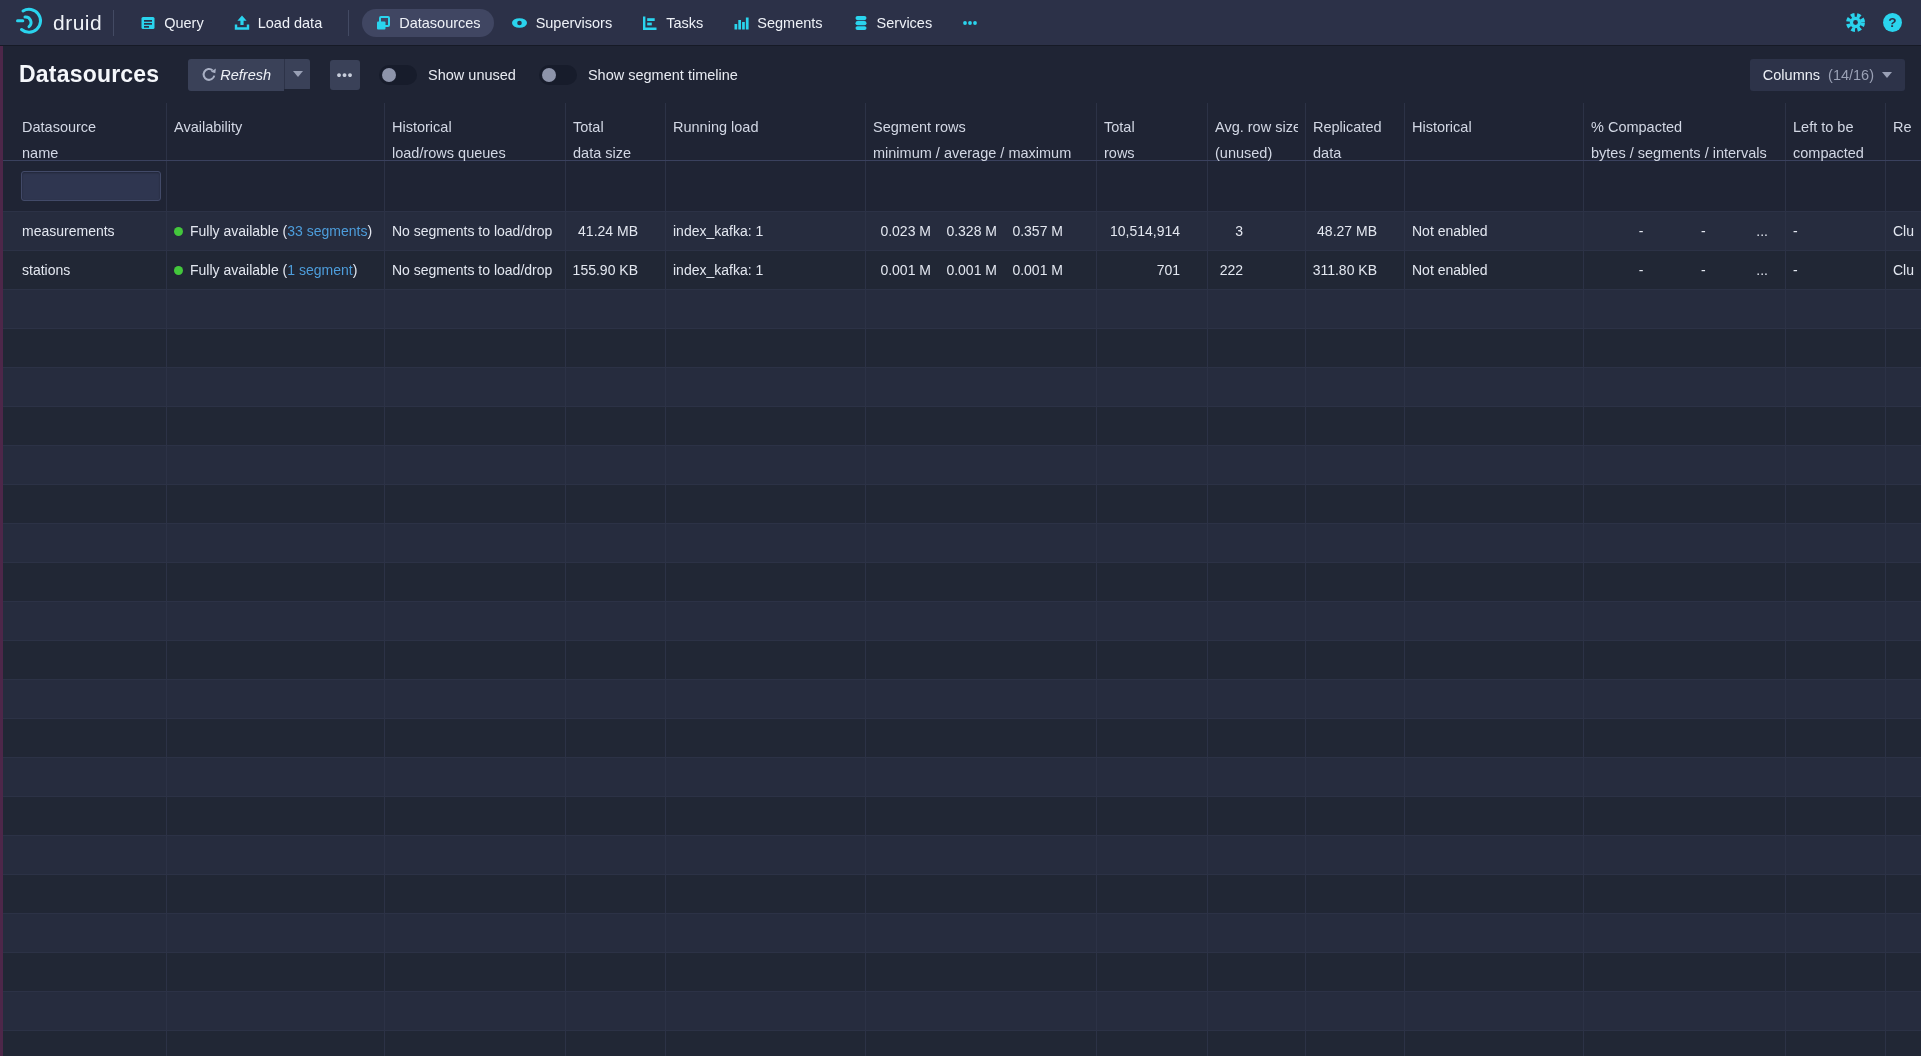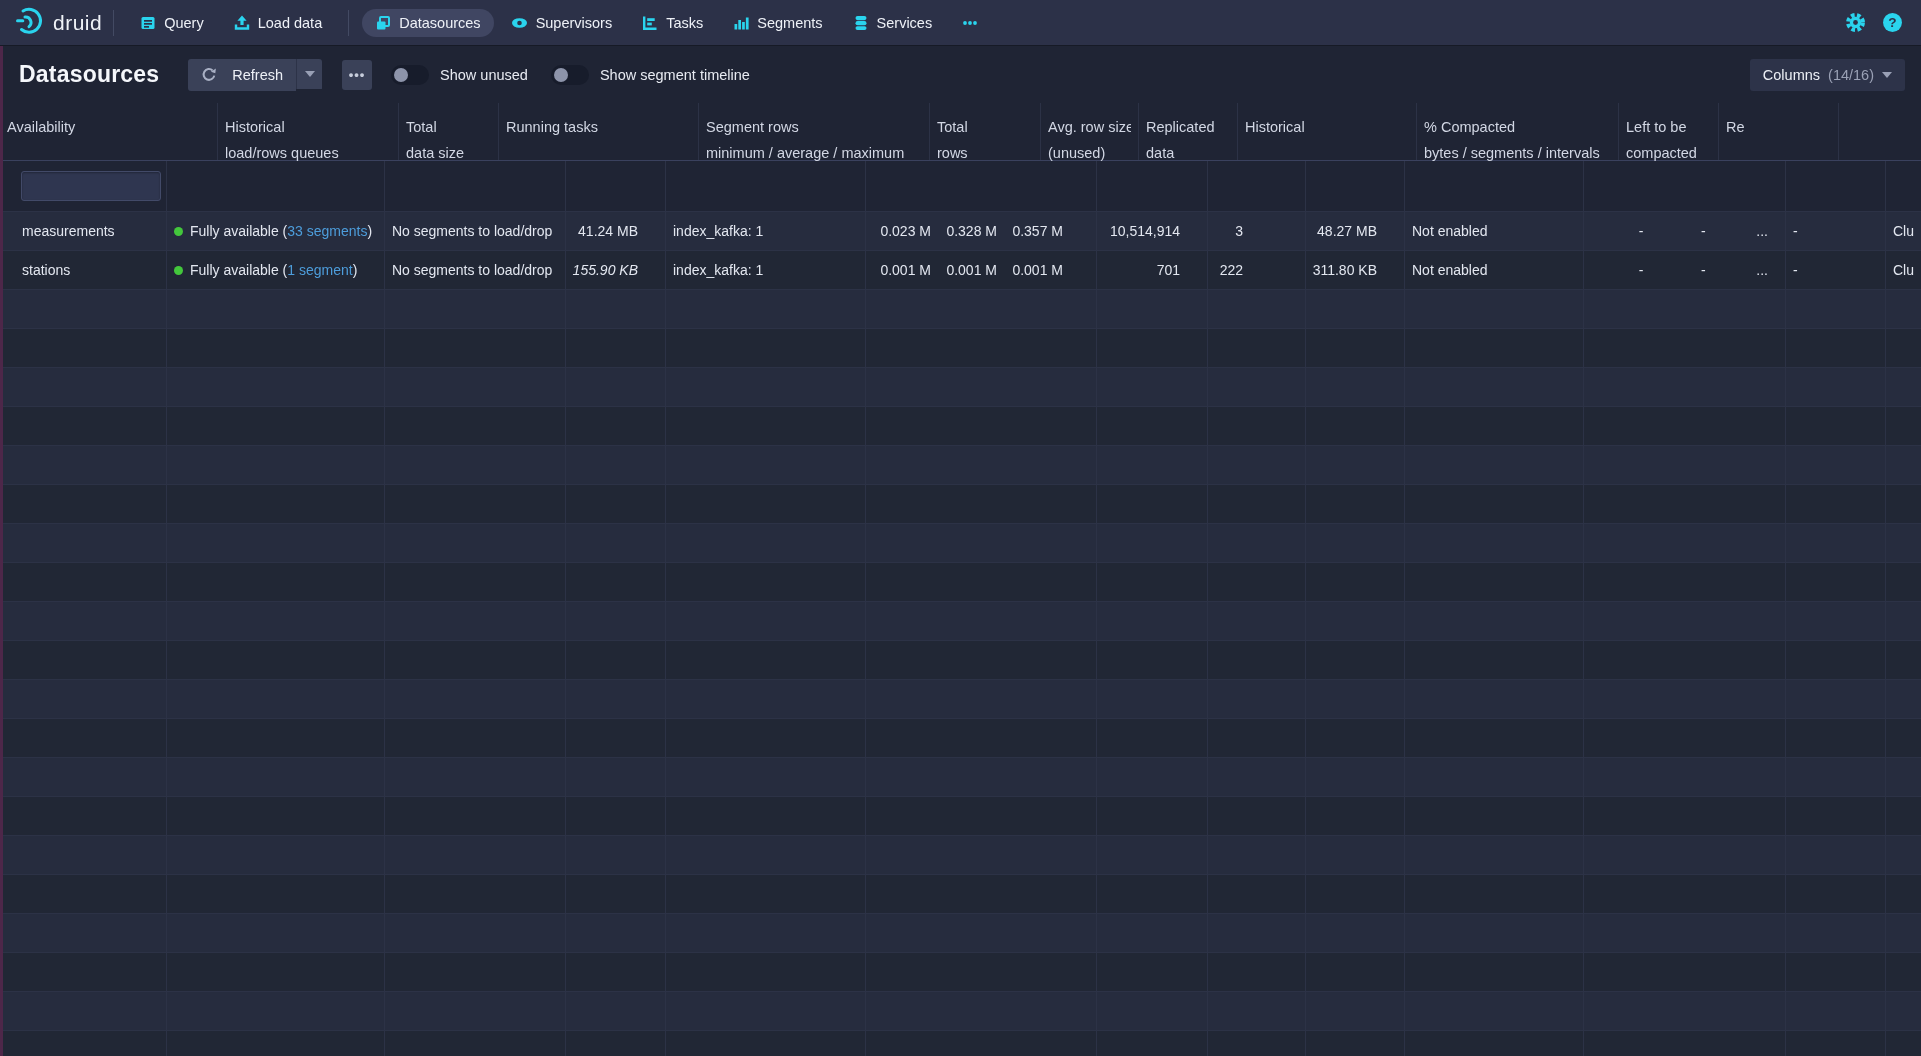--- a/index.html
+++ b/index.html
@@ -30,21 +30,21 @@
   .nav-item{display:flex;align-items:center;gap:8px;padding:6px 13px;margin:0 2px;border-radius:17px;color:#eef1f7;font-size:14.5px;cursor:pointer;}
   .nav-item .nicon{color:var(--cyan);display:flex;align-items:center;}
   .nav-item.active{background:var(--pill-bg);}
   .nav-right{margin-left:auto;display:flex;align-items:center;gap:16px;color:var(--cyan);padding-right:4px;}
 
   
   .view-header{height:57px;display:flex;align-items:center;padding-left:19px;}
   .view-title{font-size:23px;font-weight:bold;color:#f5f7fb;letter-spacing:.2px;}
   .btn{height:30px;background:var(--btn-bg);border:none;color:#edf0f6;font-size:14.5px;font-family:inherit;display:flex;align-items:center;cursor:pointer;}
   .refresh-group{display:flex;margin-left:29px;border-radius:3px;overflow:hidden;}
-  .refresh-main{gap:15px;padding:16px 13px;}
+  .refresh-main{gap:3px;padding:16px 13px;font-style:italic;}
   .refresh-caret{width:26px;justify-content:center;border-left:1px solid #2d3348;}
   .more-btn{width:30px;margin-left:20px;border-radius:3px;justify-content:center;letter-spacing:1px;color:#c7cddb;font-weight:bold;font-size:13px;}
   .switch-row{display:flex;align-items:center;margin-left:19px;}
   .switch{width:38px;height:20px;border-radius:10px;background:#171c2b;position:relative;cursor:pointer;flex:none;}
   .switch .knob{position:absolute;left:3px;top:3px;width:14px;height:14px;border-radius:50%;background:#8d94aa;}
   .switch-label{margin-left:11px;font-size:14.5px;color:#e8ebf2;}
   .columns-btn{margin-left:auto;margin-right:16px;height:32px;border-radius:3px;background:#2d3349;padding:0 13px;gap:8px;}
   .columns-count{color:var(--muted);}
   .caret-icon{display:flex;align-items:center;}
 
@@ -225,33 +225,37 @@
       <span class="caret-icon">
         <svg width="10" height="6" viewBox="0 0 10 6">
             <path d="M0 0 L10 0 L5 6 Z" fill="#99a0b5"></path>
           </svg>
       </span>
     </button>
   </div>
 
   <div class="table" id="table">
       <div class="hrow">
+        <div class="hcell" style="width: 167px; padding: 11px 7px 0px 22px;">
+          <div>Datasource</div>
+          <div>name</div>
+        </div>
         <div class="hcell" style="width: 218px;">
           <div>Availability</div>
         </div>
         <div class="hcell" style="width: 181px;">
           <div>Historical</div>
           <div>load/rows queues</div>
         </div>
         <div class="hcell" style="width: 100px;">
           <div>Total</div>
           <div>data size</div>
         </div>
         <div class="hcell" style="width: 200px;">
-          <div>Running tasks</div>
+          <div>Running load</div>
         </div>
         <div class="hcell" style="width: 231px;">
           <div>Segment rows</div>
           <div>minimum / average / maximum</div>
         </div>
         <div class="hcell" style="width: 111px;">
           <div>Total</div>
           <div>rows</div>
         </div>
         <div class="hcell" style="width: 98px;">
@@ -316,21 +320,21 @@
           <span>-</span>
           <span>...</span>
         </div>
         <div class="cell" style="width: 100px;">-</div>
         <div class="cell" style="width: 120px;">Clu</div>
       </div>
       <div class="drow odd">
         <div class="cell" style="width: 167px; padding: 0px 7px 0px 22px;">stations</div>
         <div class="cell" style="width: 218px;"><span class="dot"></span>Fully available (<a>1 segment</a>)</div>
         <div class="cell" style="width: 181px;">No segments to load/drop</div>
-        <div class="cell num" style="width: 100px; font-style: italic;">155.90 KB</div>
+        <div class="cell num" style="width: 100px;">155.90 KB</div>
         <div class="cell" style="width: 200px;">index_kafka: 1</div>
         <div class="cell t-seg" style="width: 231px;">
           <span>0.001 M</span>
           <span>0.001 M</span>
           <span>0.001 M</span>
         </div>
         <div class="cell num" style="width: 111px;">701</div>
         <div class="cell smallnum" style="width: 98px;">
           <span>222</span>
         </div>

